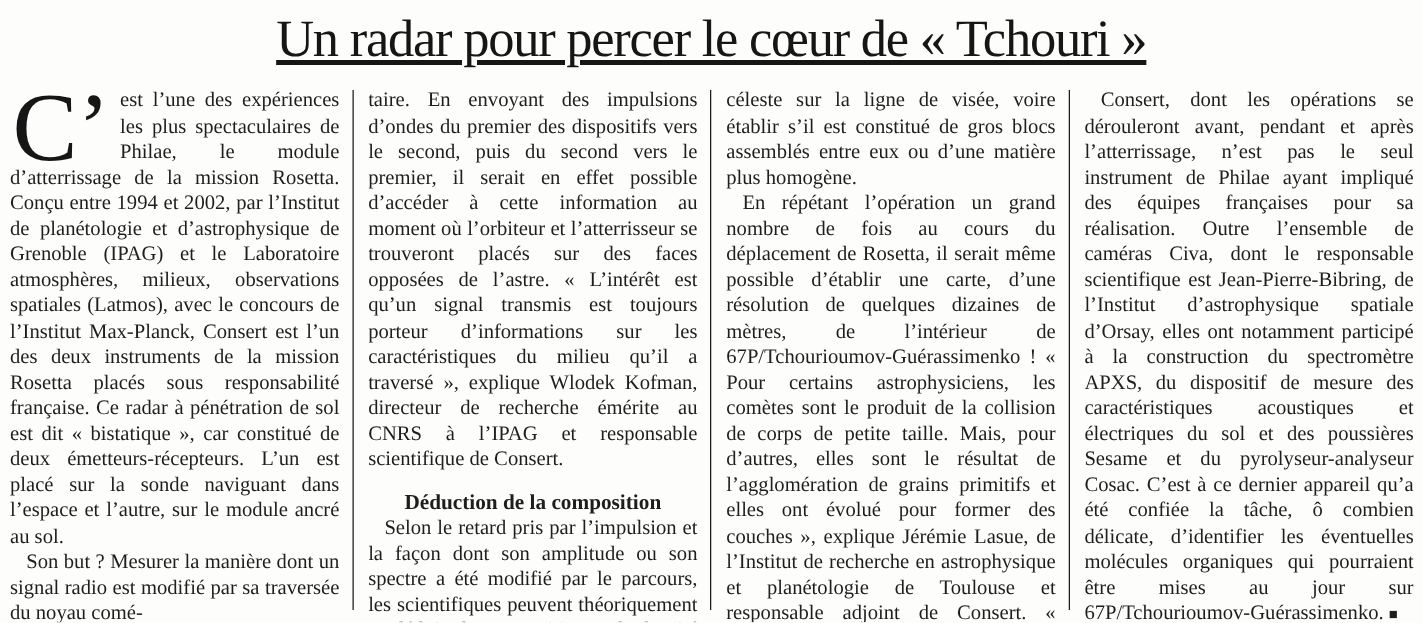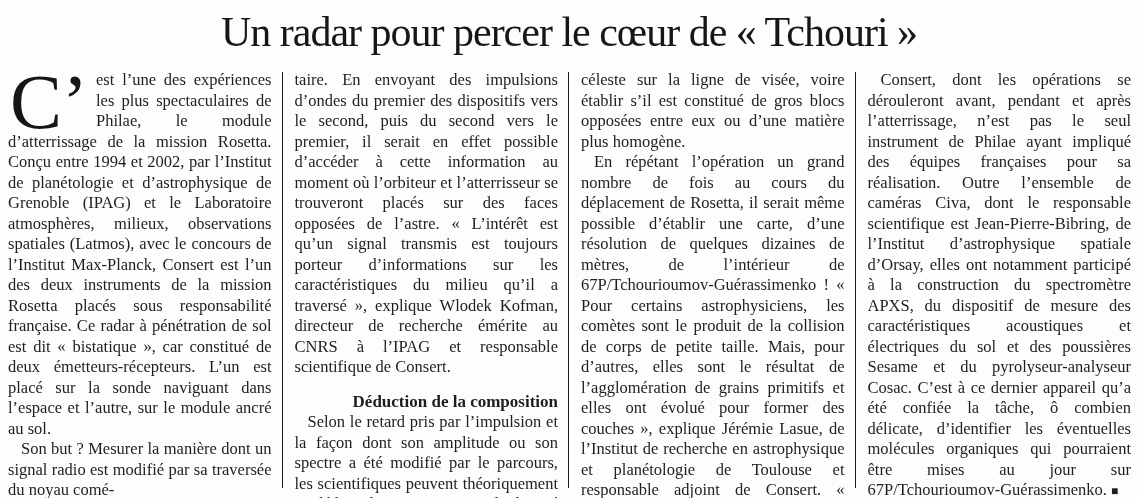--- a/index.html
+++ b/index.html
@@ -14,20 +14,21 @@
   .page { position: relative; width: 1138px; height: 498px; }
   .headline {
     margin: 0;
     padding-top: 9px;
     text-align: center;
     font-size: 42px;
     font-weight: normal;
     letter-spacing: -1px;
     color: #161616;
     line-height: 1.1;
+    text-decoration: underline;
   }
   .article {
     position: absolute;
     left: 8px; top: 70px;
     width: 1123px; height: 428px;
     display: flex;
     overflow: hidden;
   }
   .col {
     flex: 1 1 0;
@@ -50,21 +51,21 @@
     font-size: 78px;
     line-height: 59px;
     padding: 2px 8px 0 2px;
     color: #161616;
   }
   .italic { }
   .subhead {
     margin: 14px 0 0 0;
     font-size: 17px;
     font-weight: bold;
-    text-align: right;
+    text-align: center;
   }
   .endmark {
     font-size: 12px;
     line-height: 1;
   }
 </style>
 </head>
 <body>
 
 <div class="page">
@@ -91,21 +92,21 @@
       <h2 class="subhead">Déduction de la composition</h2>
       <p class="para indent">
         <span>Selon le retard pris par l’impulsion et la façon dont son amplitude ou son spectre a été modifié par le parcours, les scientifiques peuvent théoriquement en déduire la composition ou la densité interne de l’objet</span>
       </p>
     </div>
 
     <div class="vrule"></div>
 
     <div class="col">
       <p class="para">
-        <span>céleste sur la ligne de visée, voire établir s’il est constitué de gros blocs opposées entre eux ou d’une matière plus homogène.</span>
+        <span>céleste sur la ligne de visée, voire établir s’il est constitué de gros blocs assemblés entre eux ou d’une matière plus homogène.</span>
       </p>
       <p class="para indent">
         <span>En répétant l’opération un grand nombre de fois au cours du déplacement de Rosetta, il serait même possible d’établir une carte, d’une résolution de quelques dizaines de mètres, de l’intérieur de 67P/Tchourioumov-Guérassimenko ! </span><span class="italic">« Pour certains astrophysiciens, les comètes sont le produit de la collision de corps de petite taille. Mais, pour d’autres, elles sont le résultat de l’agglomération de grains primitifs et elles ont évolué pour former des couches »</span><span>, explique Jérémie Lasue, de l’Institut de recherche en astrophysique et planétologie de Toulouse et responsable adjoint de Consert. </span><span class="italic">« L’expérience, si elle réussit, pourrait servir à trancher ! »</span>
       </p>
     </div>
 
     <div class="vrule"></div>
 
     <div class="col">
       <p class="para indent">

